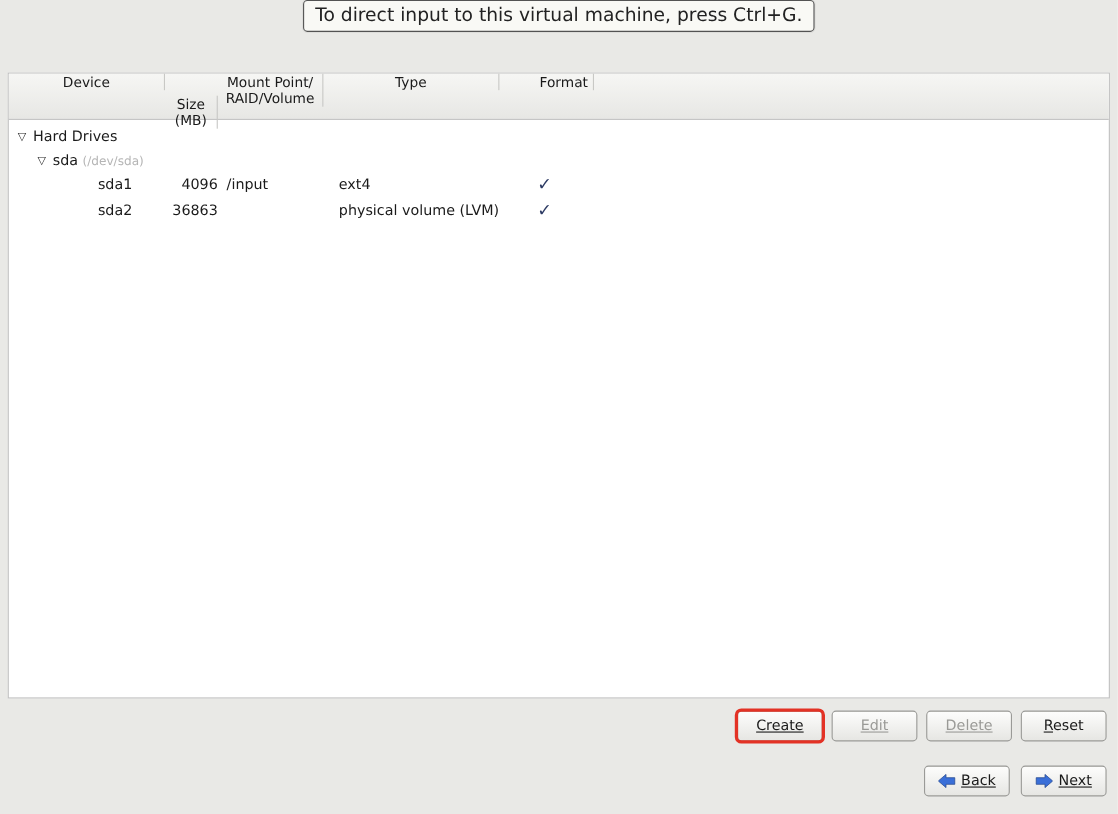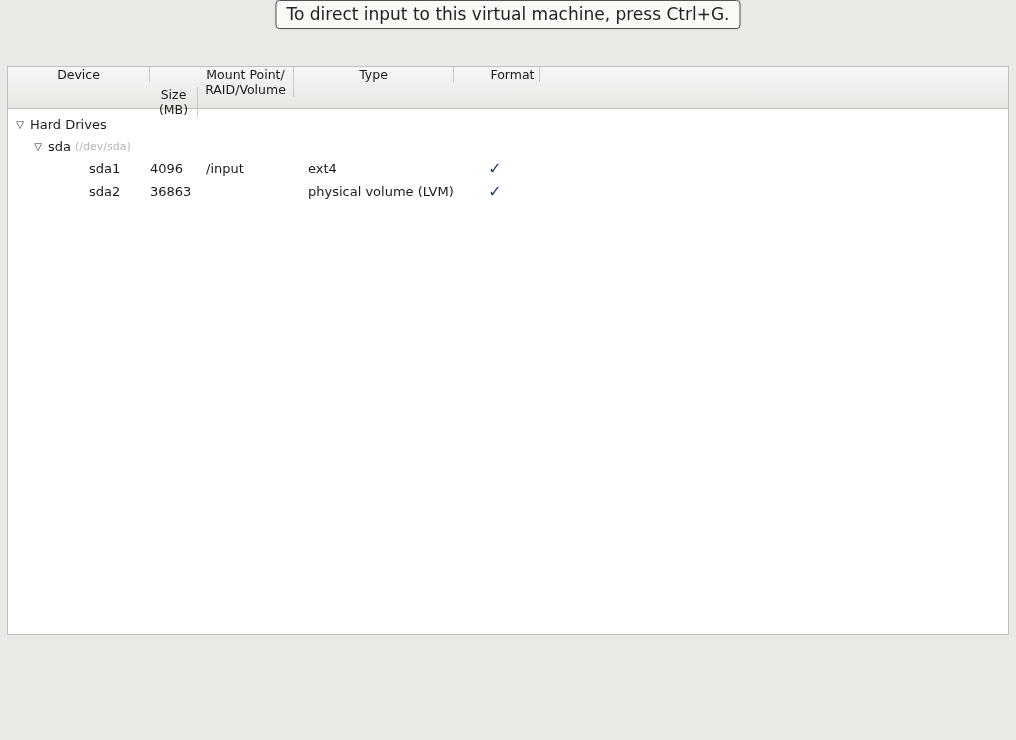--- a/index.html
+++ b/index.html
@@ -102,21 +102,21 @@
     color: #b5b5b5;
     font-size: 11px;
     margin-left: 4px;
   }
   .part-row {
     display: flex;
     align-items: center;
     height: 23px;
   }
   .part-name { box-sizing: border-box; padding-left: 81px; width: 142px; }
-  .part-size { width: 48px; text-align: left; padding-right: 2px; }
+  .part-size { width: 48px; text-align: right; padding-right: 2px; }
   .part-mount{ width: 96px; padding-left: 6px; }
   .part-type { width: 160px; padding-left: 6px; }
   .part-format{ width: 54px; text-align: center; color:#263a6c; }
   .check {
     display:inline-block;
     font-size: 16px;
     color: #2c3a63;
     line-height: 1;
   }
   
@@ -223,15 +223,47 @@
         <div class="part-name">sda2</div>
         <div class="part-size">36863</div>
         <div class="part-mount"></div>
         <div class="part-type">physical volume (LVM)</div>
         <div class="part-format"><span class="check">✓</span></div>
       </div>
 
     </div>
   </div>
 
-
+  <div class="middle-btn-row">
+    <div class="btn focused">
+      <span><span class="ul">Create</span></span>
+    </div>
+    <div class="btn disabled">
+      <span class="ul">Edit</span>
+    </div>
+    <div class="btn disabled">
+      <span class="ul">Delete</span>
+    </div>
+    <div class="btn">
+      <span><span style="text-decoration:underline;">R</span><span>eset</span></span>
+    </div>
+  </div>
+
+  <div class="nav-btn-row">
+    <div class="btn nav">
+      <span class="arrow-left">
+        <svg width="16" height="14" viewBox="0 0 16 14">
+          <polygon points="7,1 7,4 15,4 15,10 7,10 7,13 0,7" fill="#3a6fd8" stroke="#274a8f" stroke-width="0.7"></polygon>
+        </svg>
+      </span>
+      <span><span class="ul">Back</span></span>
+    </div>
+    <div class="btn nav">
+      <span class="arrow-right">
+        <svg width="16" height="14" viewBox="0 0 16 14">
+          <polygon points="9,1 16,7 9,13 9,10 1,10 1,4 9,4" fill="#3a6fd8" stroke="#274a8f" stroke-width="0.7"></polygon>
+        </svg>
+      </span>
+      <span><span class="ul">Next</span></span>
+    </div>
+  </div>
 
 </div>
 
 </body></html>

